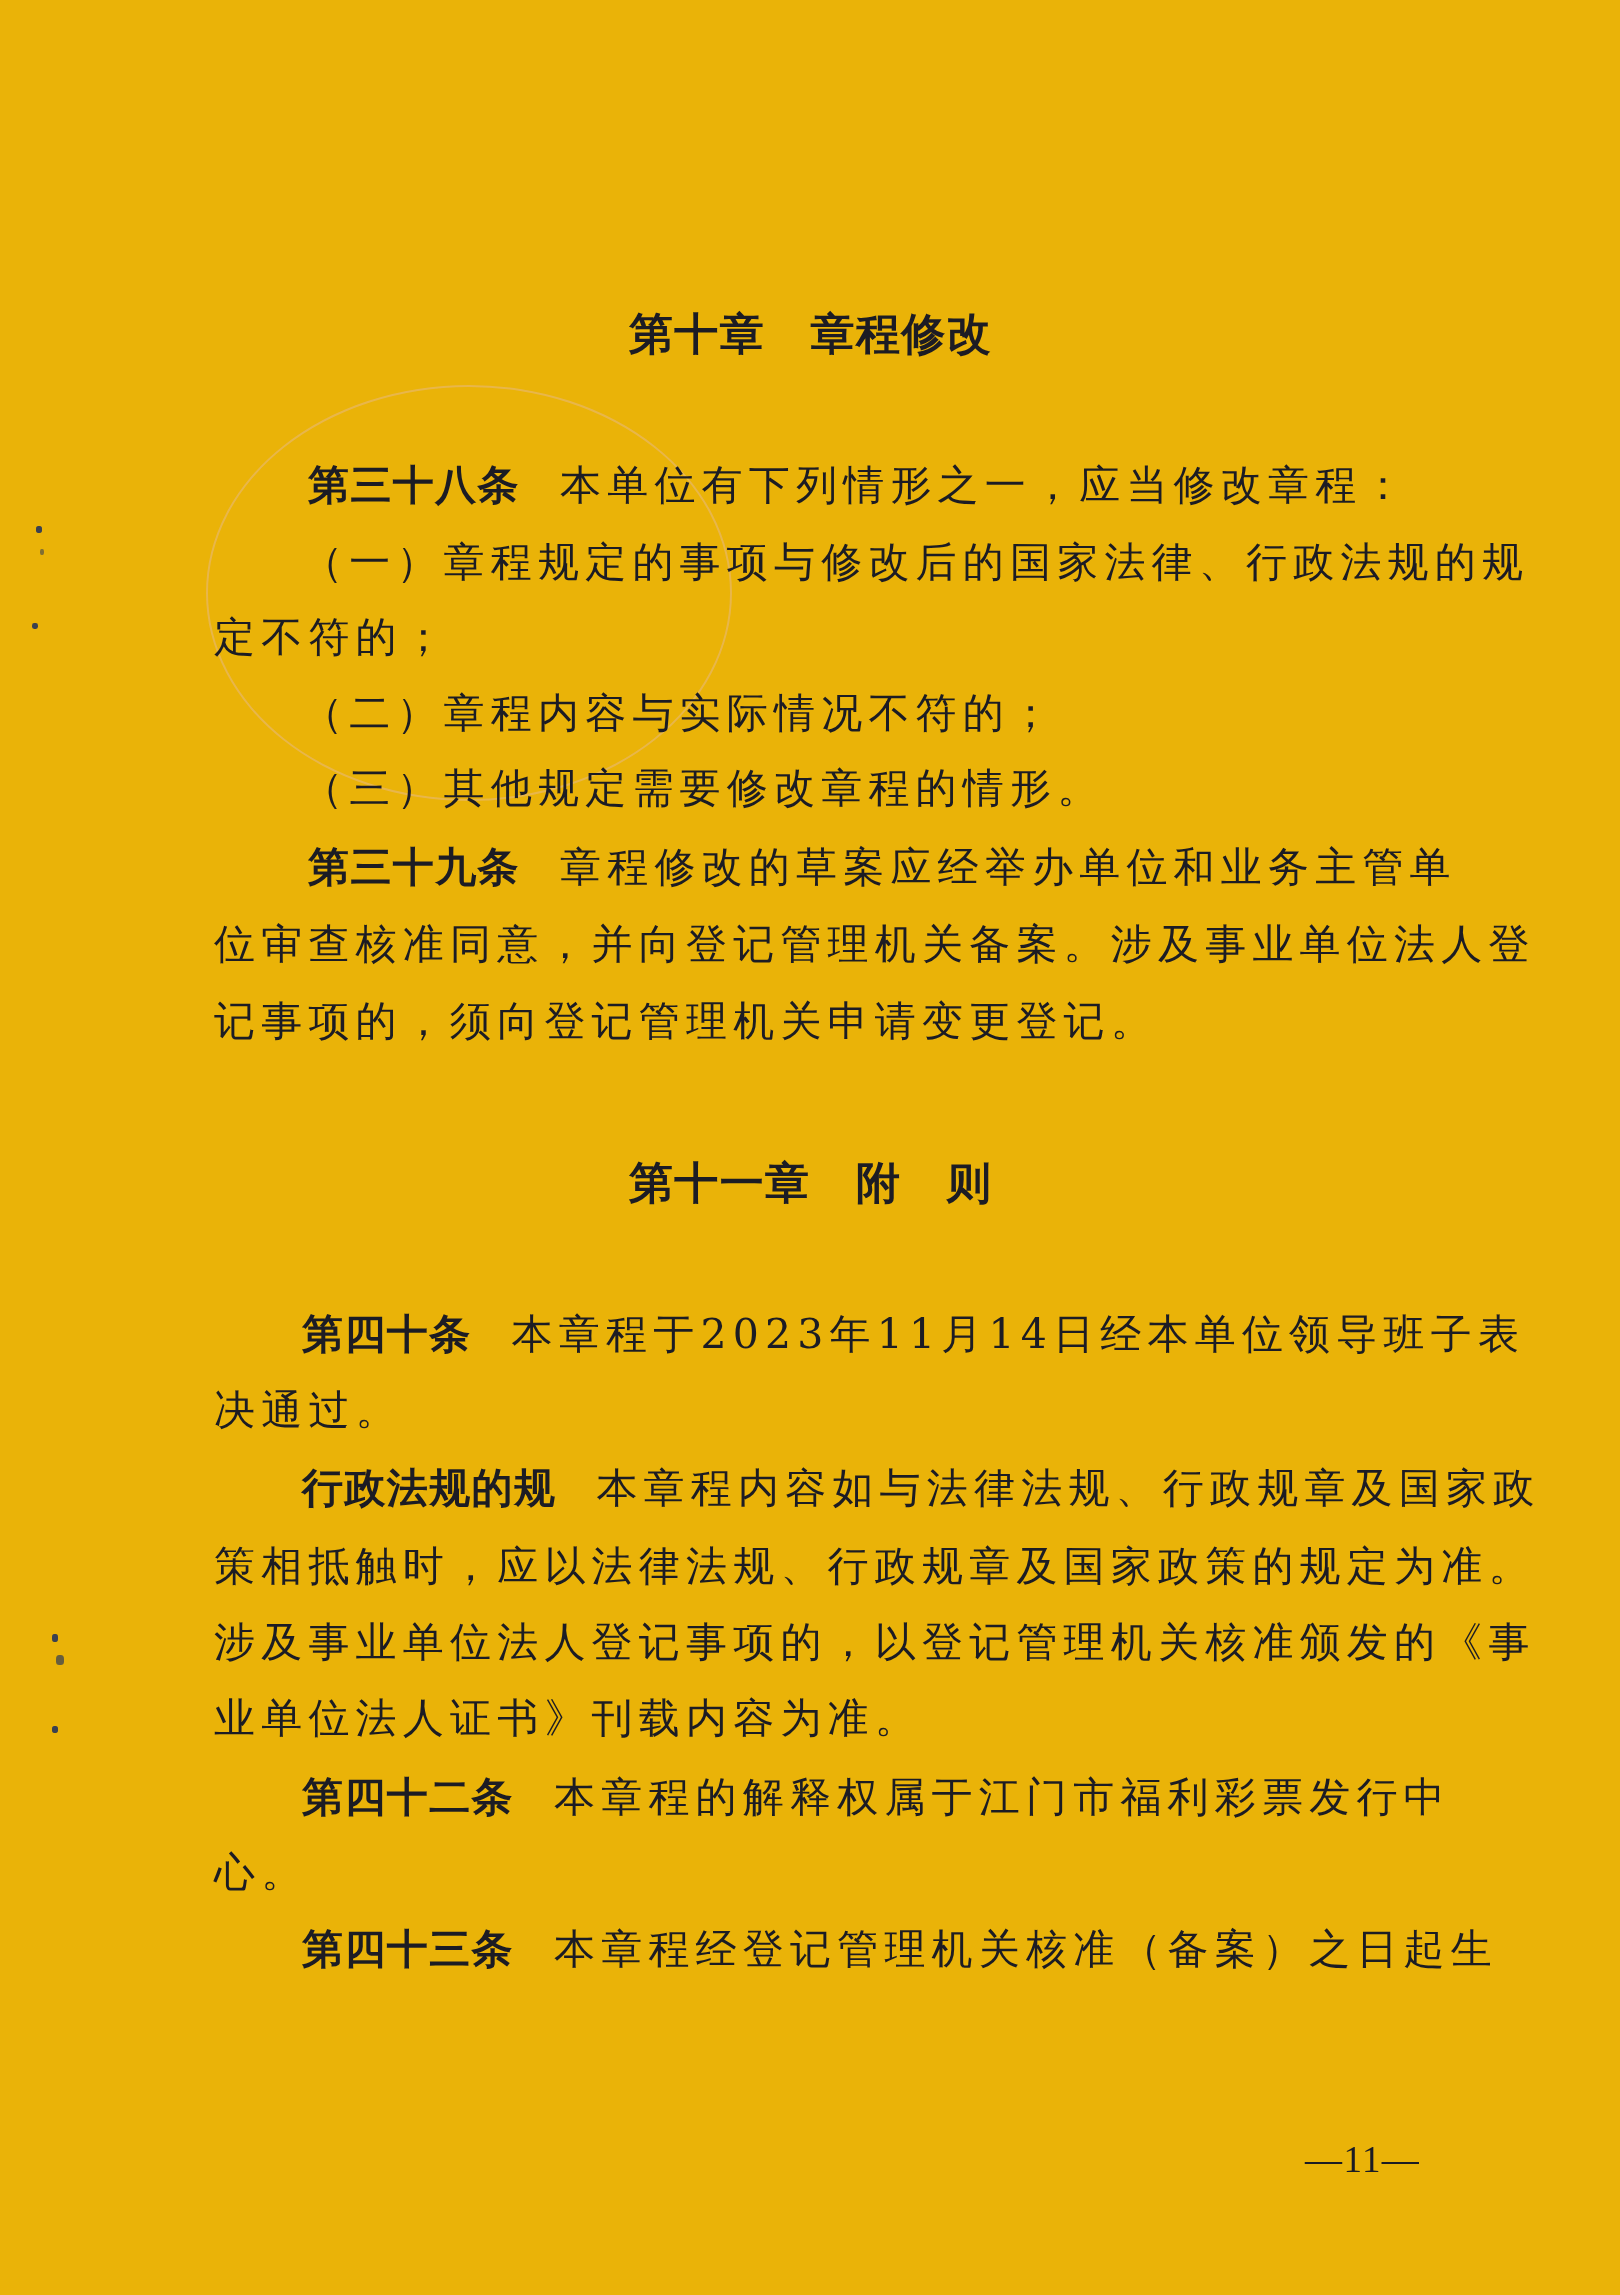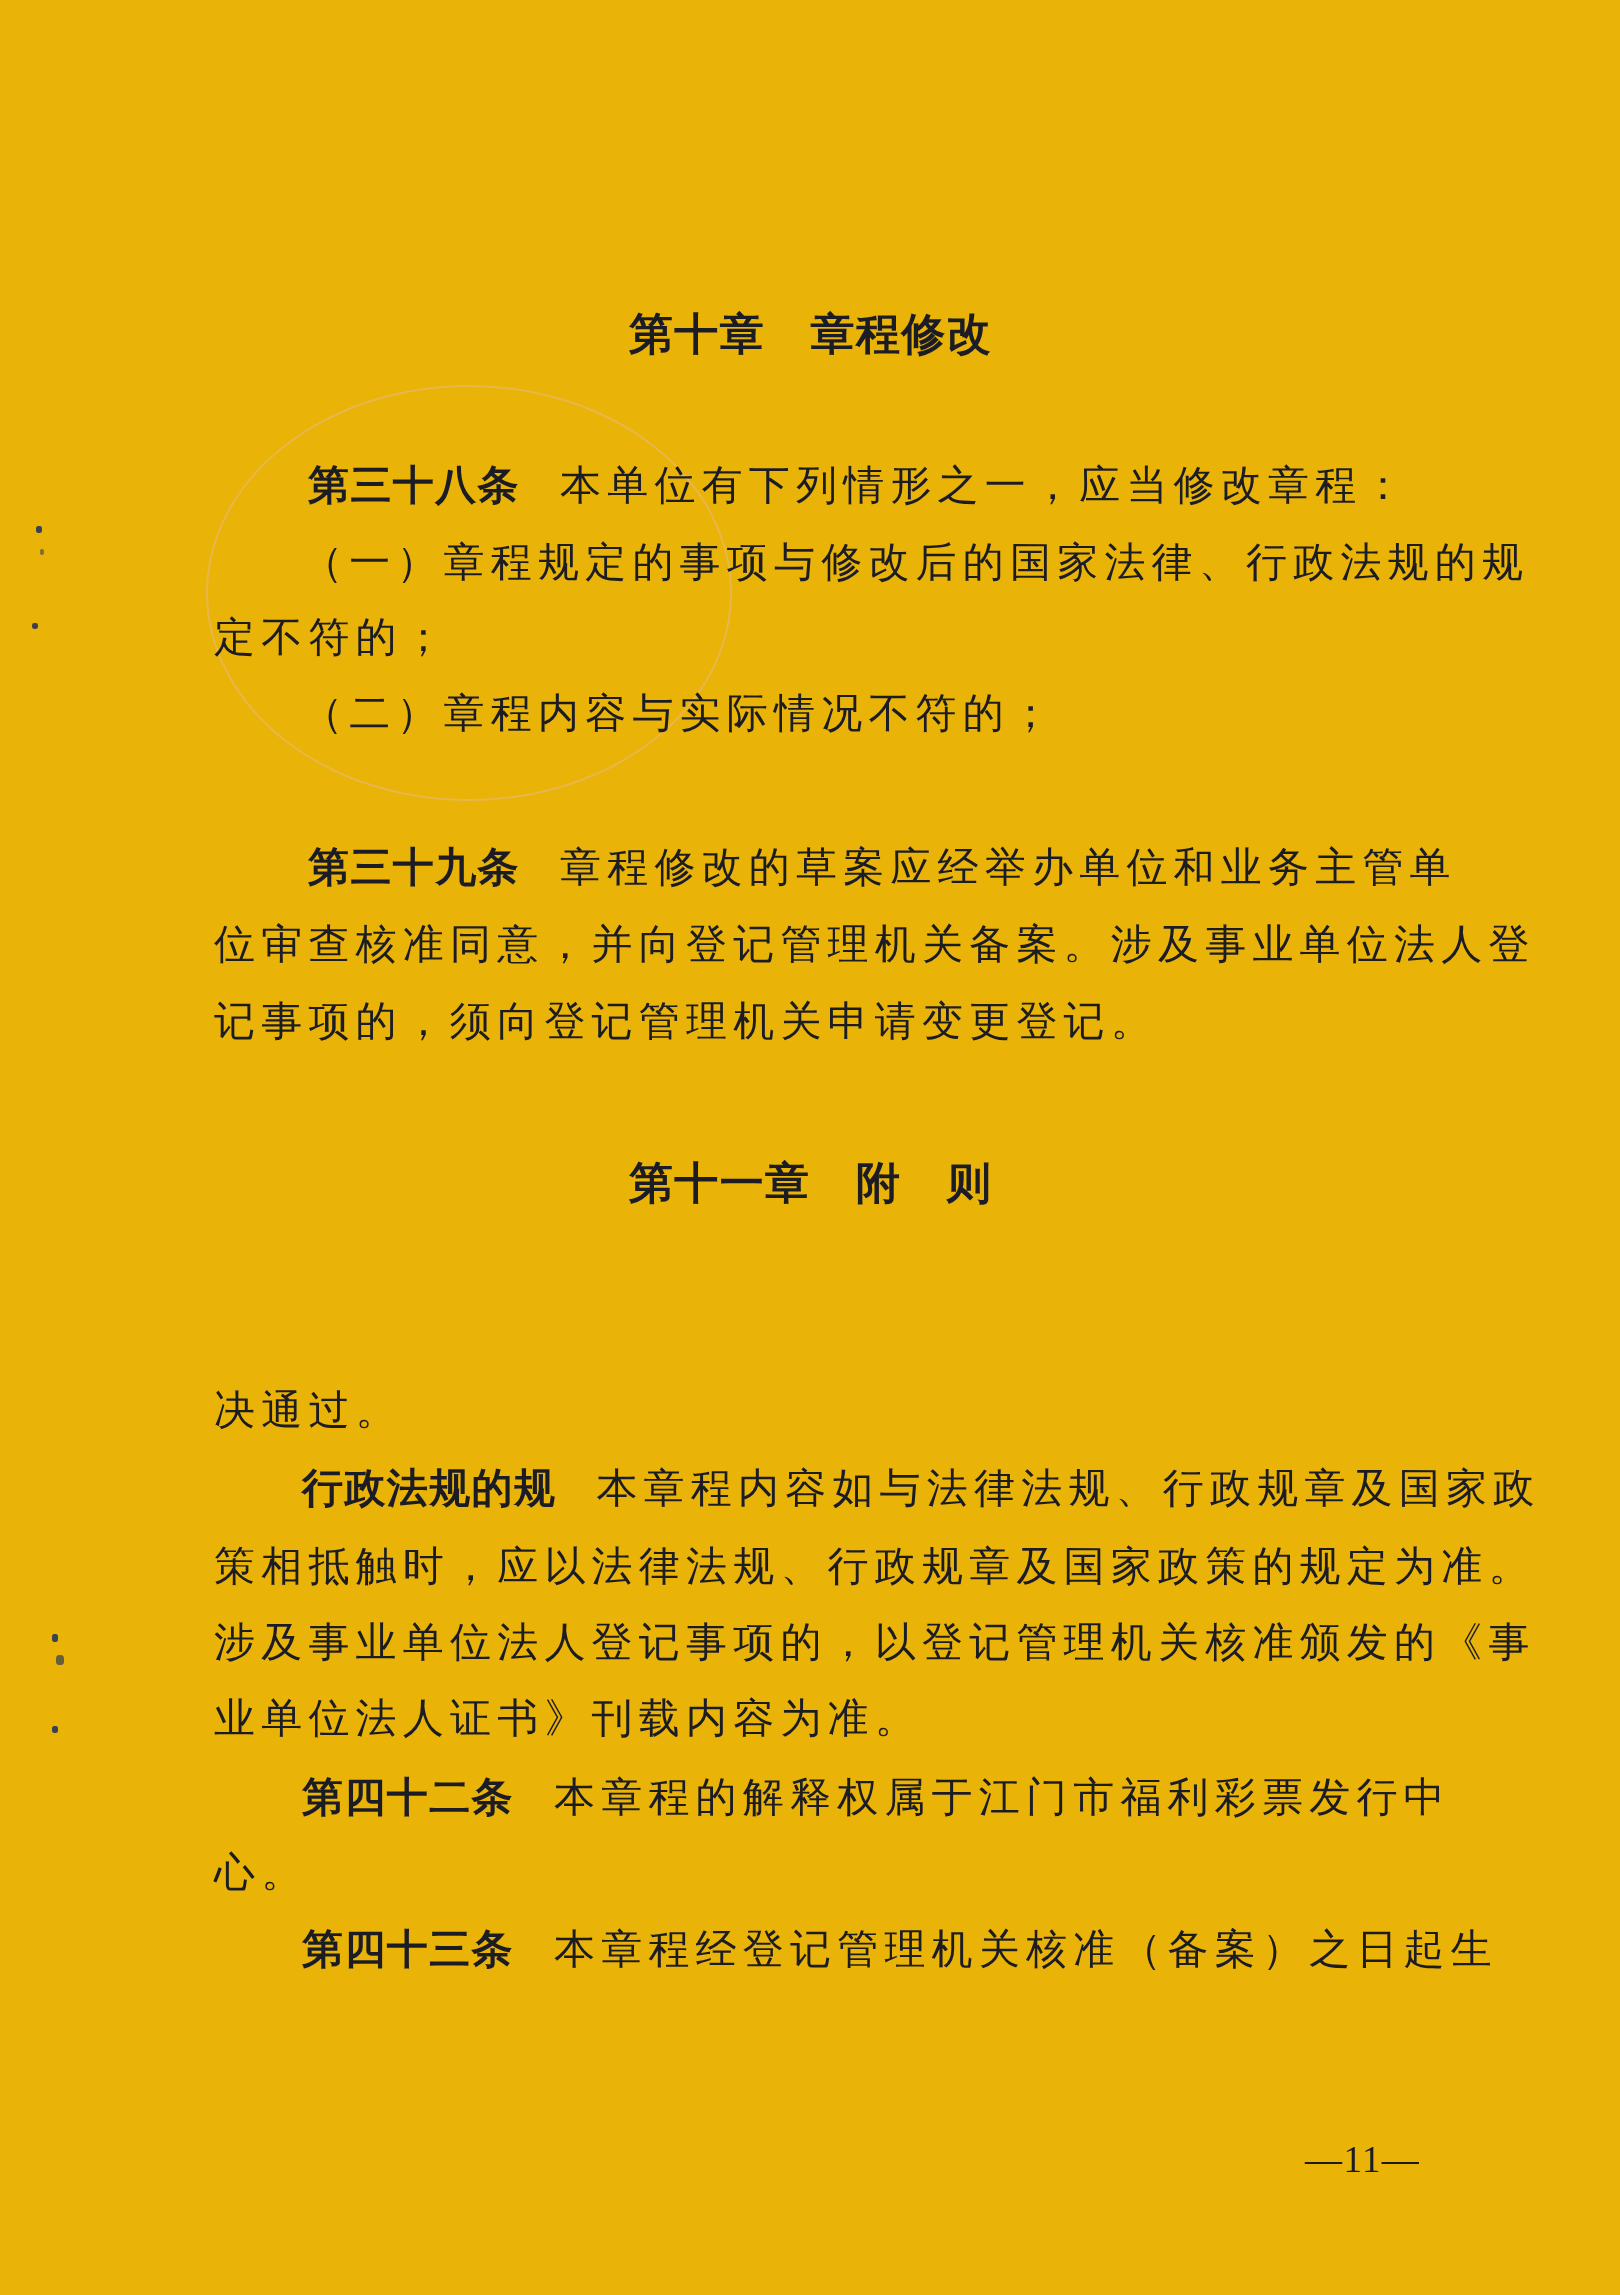--- a/index.html
+++ b/index.html
@@ -33,29 +33,33 @@
   <div class="speck" style="left:52px;top:1726px;width:5.5px;height:6.9px;"></div>
 
   <div class="heading" style="top:306px;">第十章　章程修改</div>
 
   <div class="line" style="left:308px;top:461px;">
     <span class="art-label">第三十八条</span><span>本单位有下列情形之一，应当修改章程：</span>
   </div>
   <div class="line" style="left:302px;top:538px;">（一）章程规定的事项与修改后的国家法律、行政法规的规</div>
   <div class="line" style="left:214px;top:613px;">定不符的；</div>
   <div class="line" style="left:302px;top:689px;">（二）章程内容与实际情况不符的；</div>
+  <div class="line" style="left:302px;top:764px;">（三）其他规定需要修改章程的情形。</div>
 
   <div class="line" style="left:308px;top:843px;">
     <span class="art-label">第三十九条</span><span>章程修改的草案应经举办单位和业务主管单</span>
   </div>
   <div class="line" style="left:214px;top:920px;">位审查核准同意，并向登记管理机关备案。涉及事业单位法人登</div>
   <div class="line" style="left:214px;top:997px;">记事项的，须向登记管理机关申请变更登记。</div>
 
   <div class="heading" style="top:1155px;">第十一章　附　则</div>
 
+  <div class="line" style="left:302px;top:1310px;">
+    <span class="art-label">第四十条</span><span>本章程于2023年11月14日经本单位领导班子表</span>
+  </div>
   <div class="line" style="left:214px;top:1386px;text-align:center;">决通过。</div>
 
   <div class="line" style="left:302px;top:1464px;">
     <span class="art-label">行政法规的规</span><span>本章程内容如与法律法规、行政规章及国家政</span>
   </div>
   <div class="line" style="left:214px;top:1542px;">策相抵触时，应以法律法规、行政规章及国家政策的规定为准。</div>
   <div class="line" style="left:214px;top:1618px;">涉及事业单位法人登记事项的，以登记管理机关核准颁发的《事</div>
   <div class="line" style="left:214px;top:1694px;">业单位法人证书》刊载内容为准。</div>
 
   <div class="line" style="left:302px;top:1773px;">

